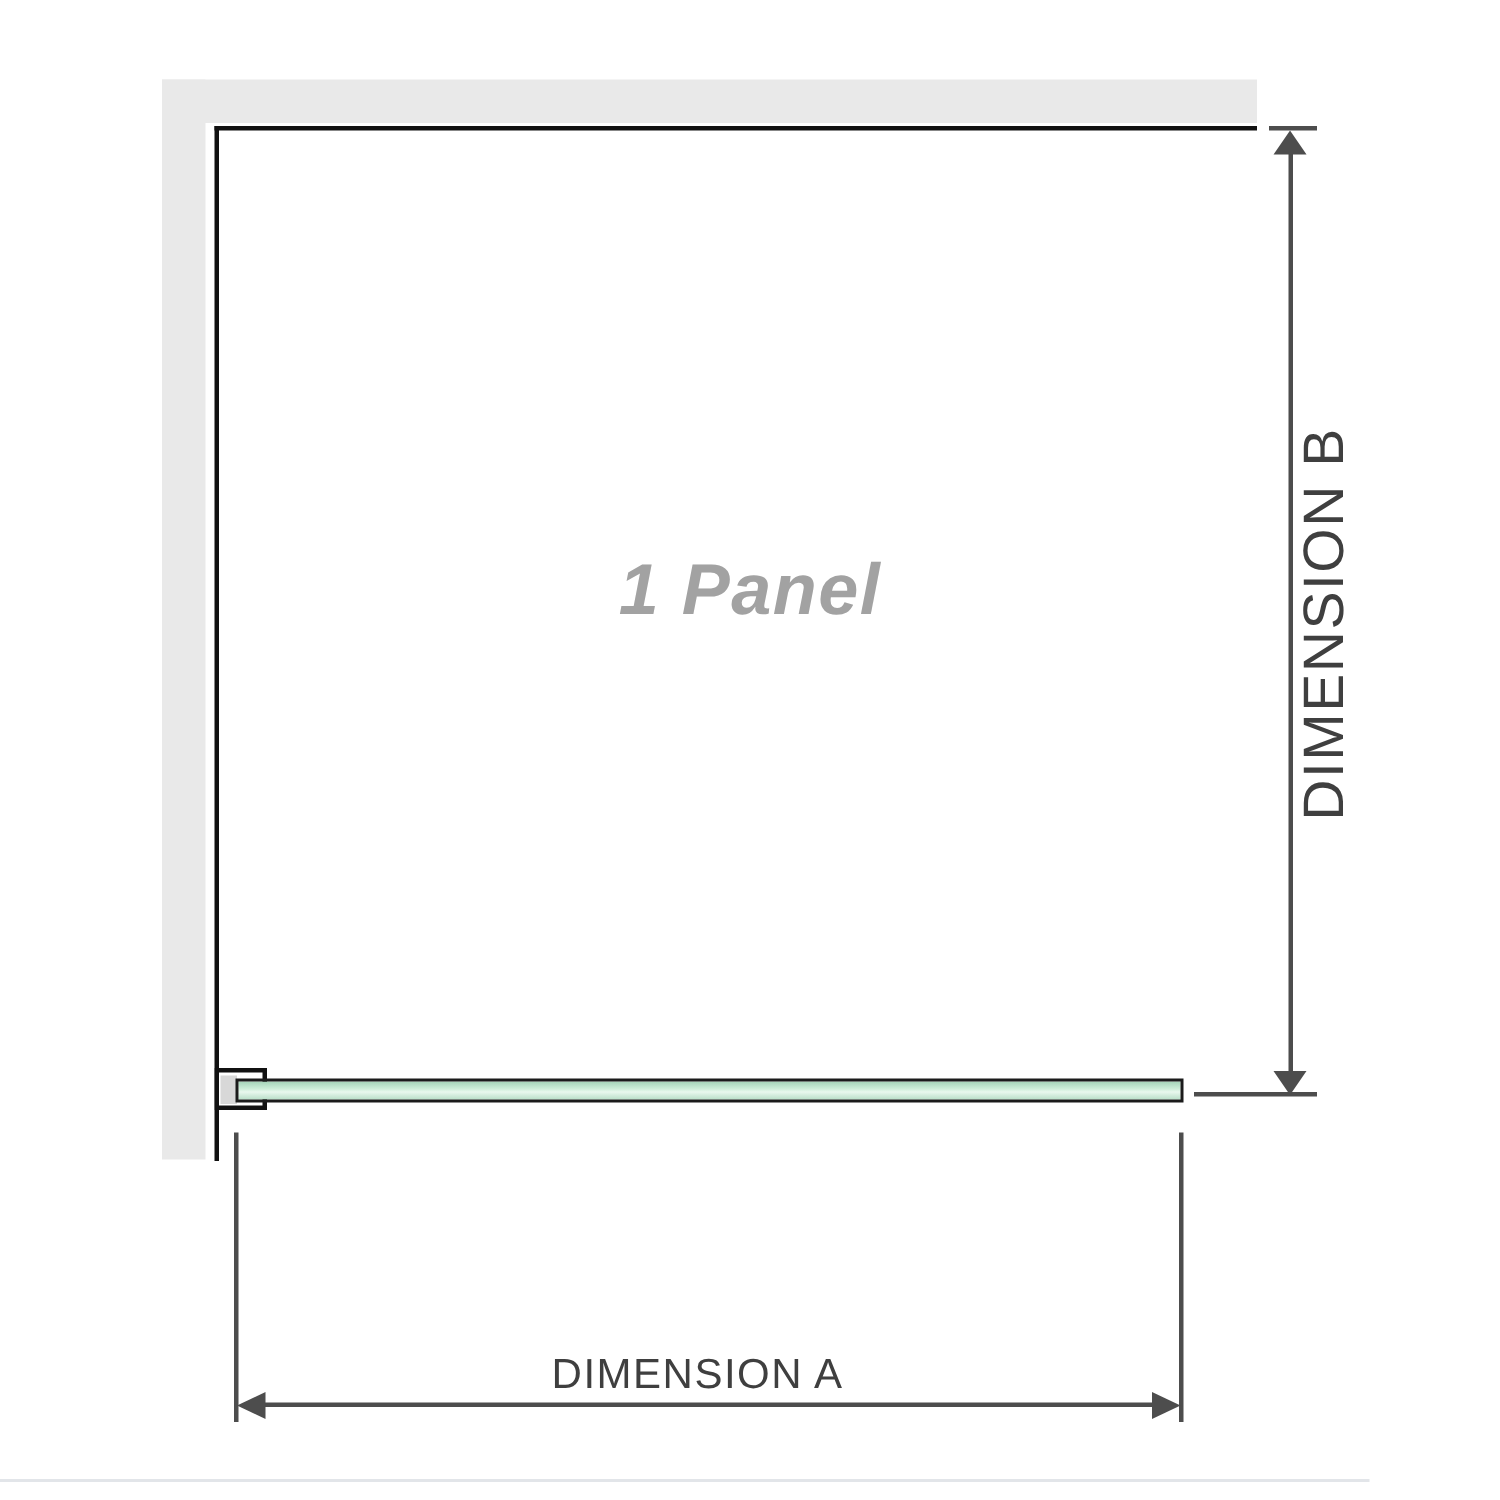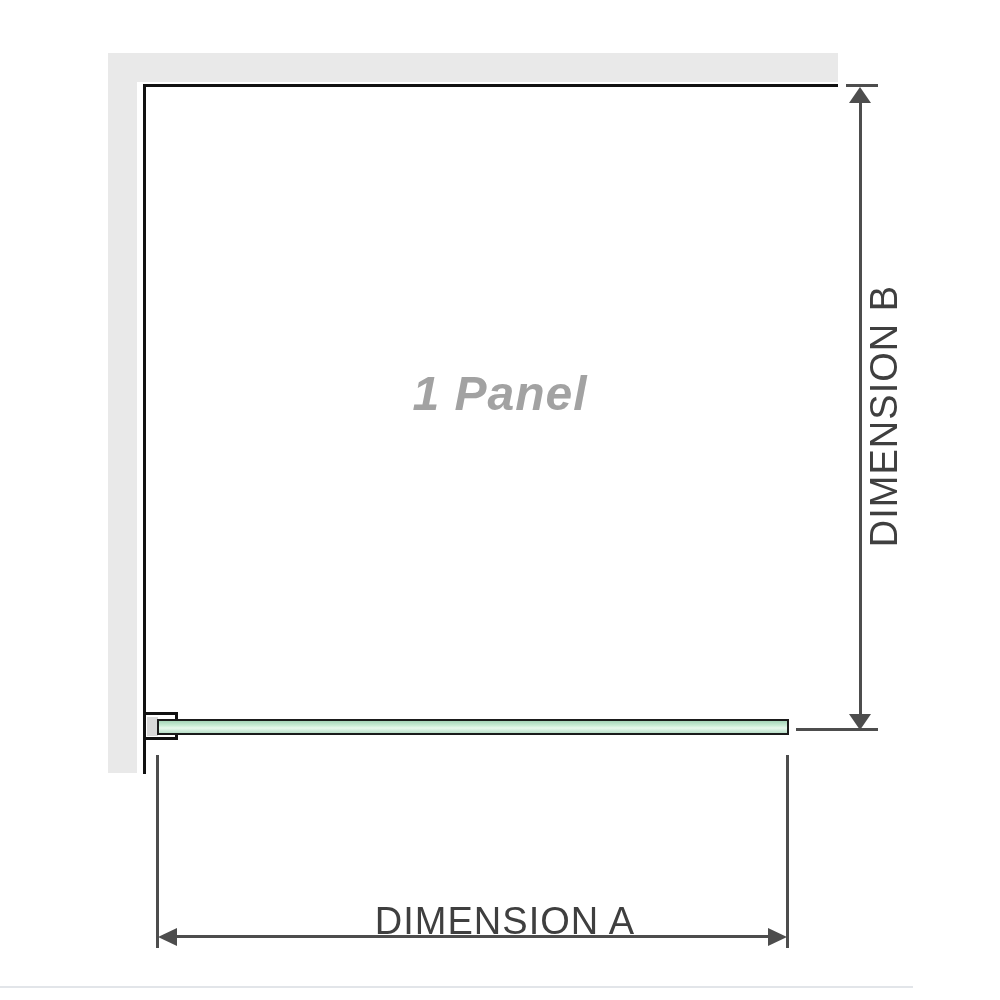--- a/index.html
+++ b/index.html
@@ -95,23 +95,23 @@
     border-right: 19px solid var(--dimension-line);
   }
   .dimA-arrow-right {
     left: 768px; top: 928px;
     border-top: 9px solid transparent;
     border-bottom: 9px solid transparent;
     border-left: 19px solid var(--dimension-line);
   }
   .dimA-label {
     left: 295px; top: 900px; width: 340px;
-    text-align: right;
+    text-align: center;
     white-space: nowrap;
-    font-size: 38px;
+    font-size: 28px;
     letter-spacing: 1px;
     color: var(--label-text);
   }
 
   .bottom-separator { left: 0; top: 986px; width: 1000px; height: 2px; background: var(--separator); }
 </style>
 </head>
 <body>
 
 <div class="canvas">

